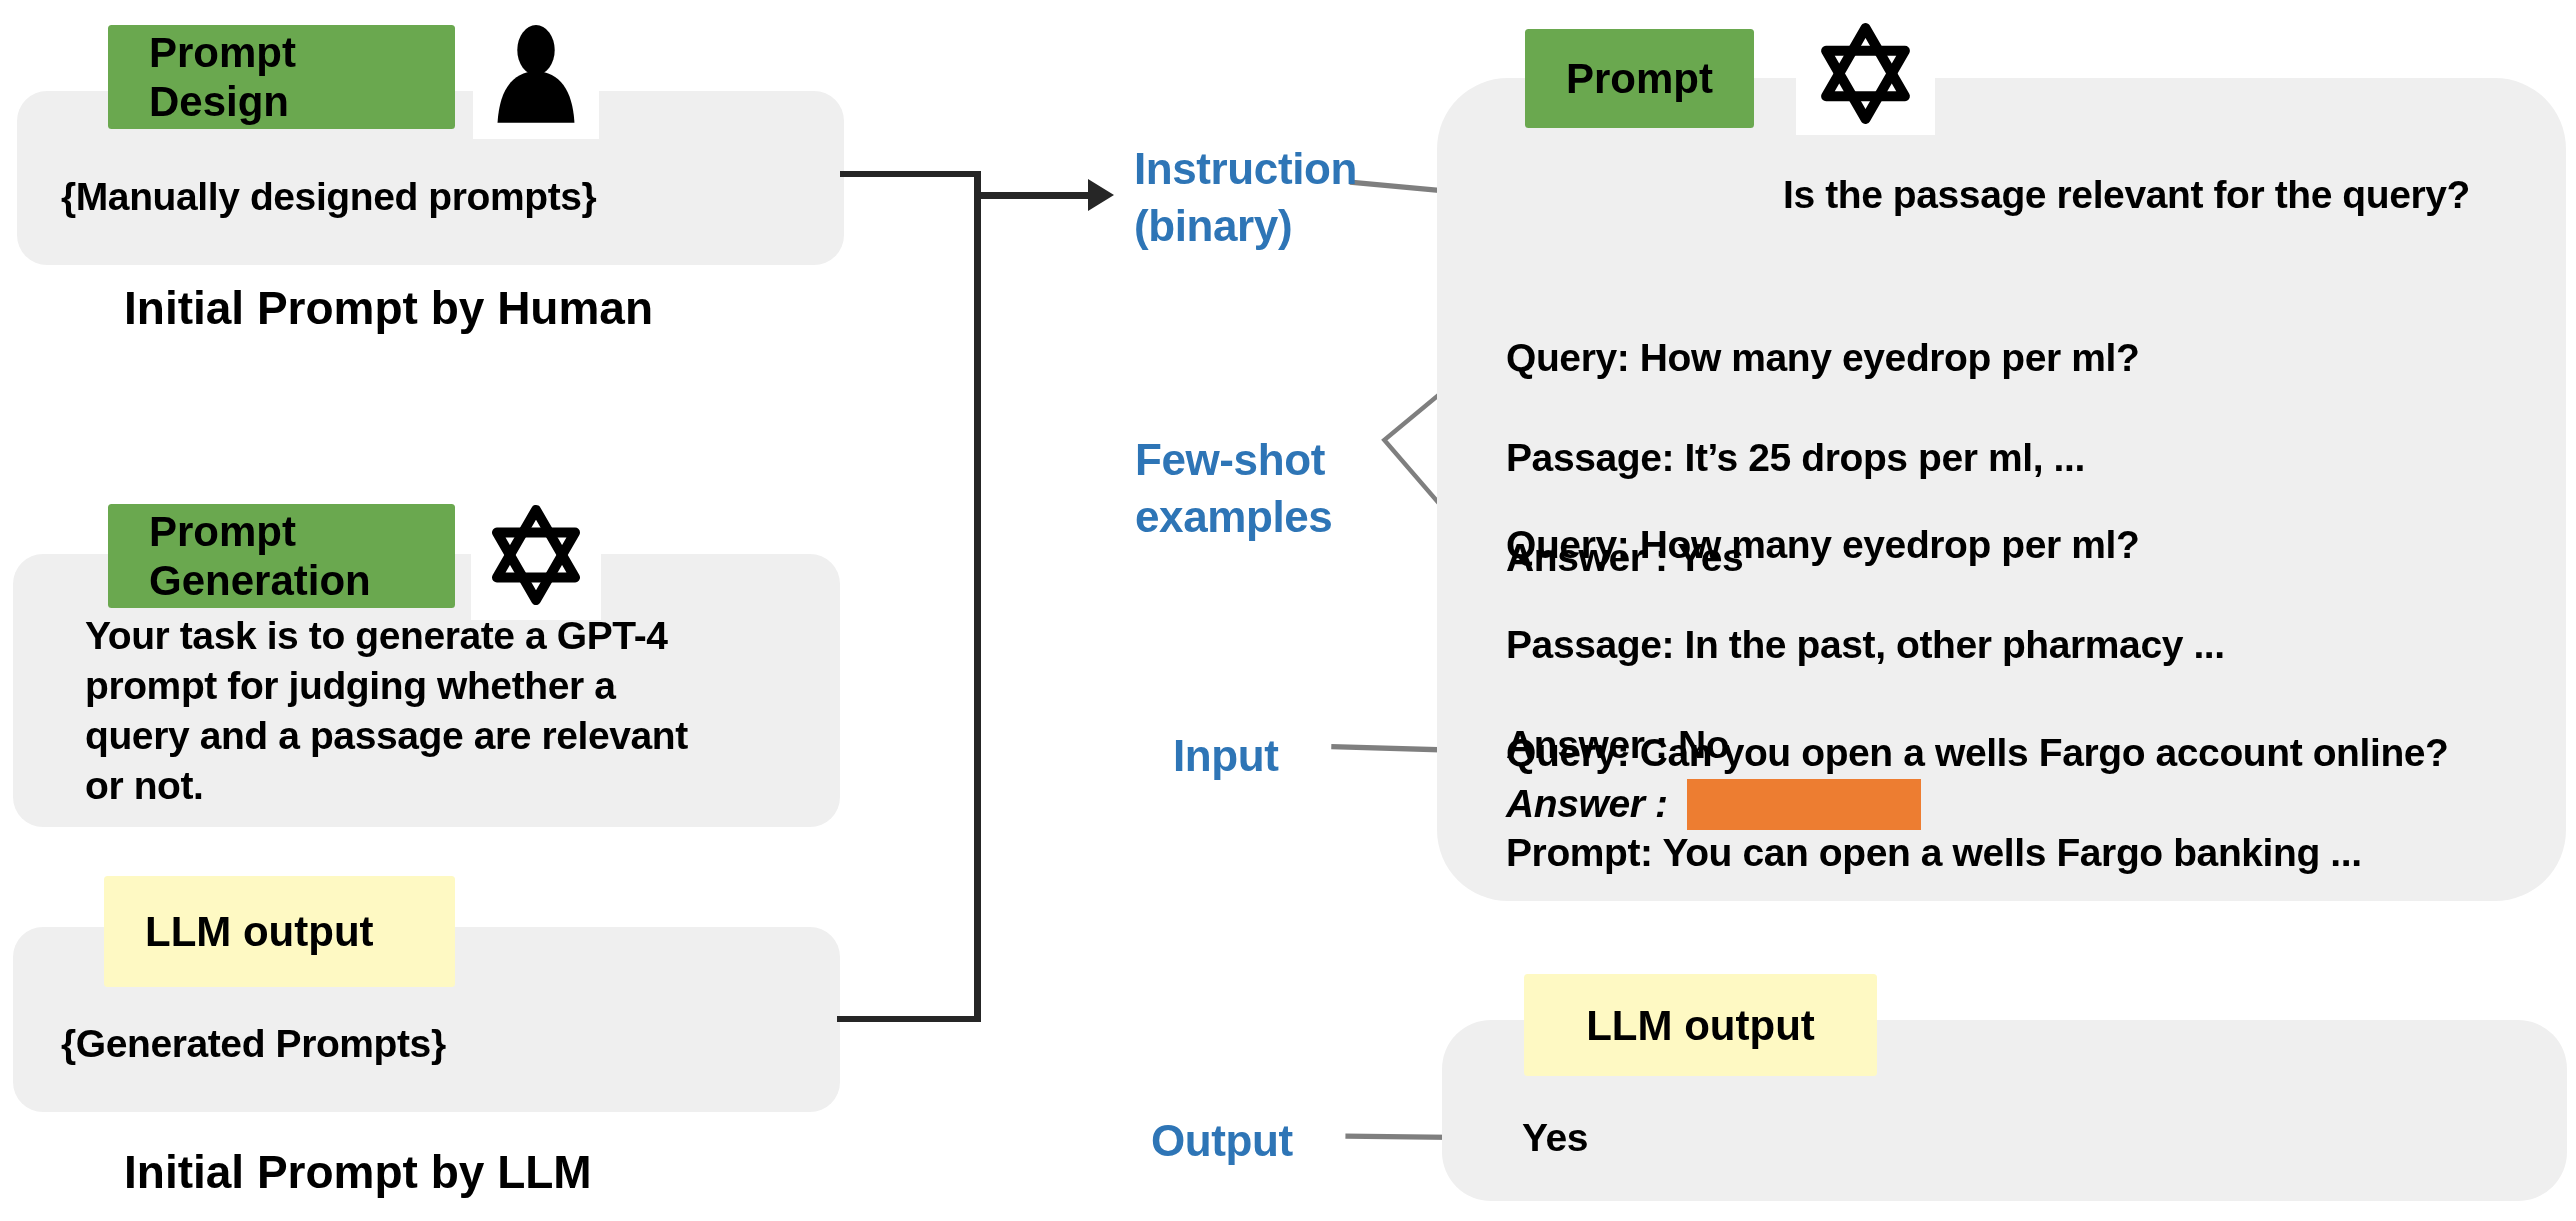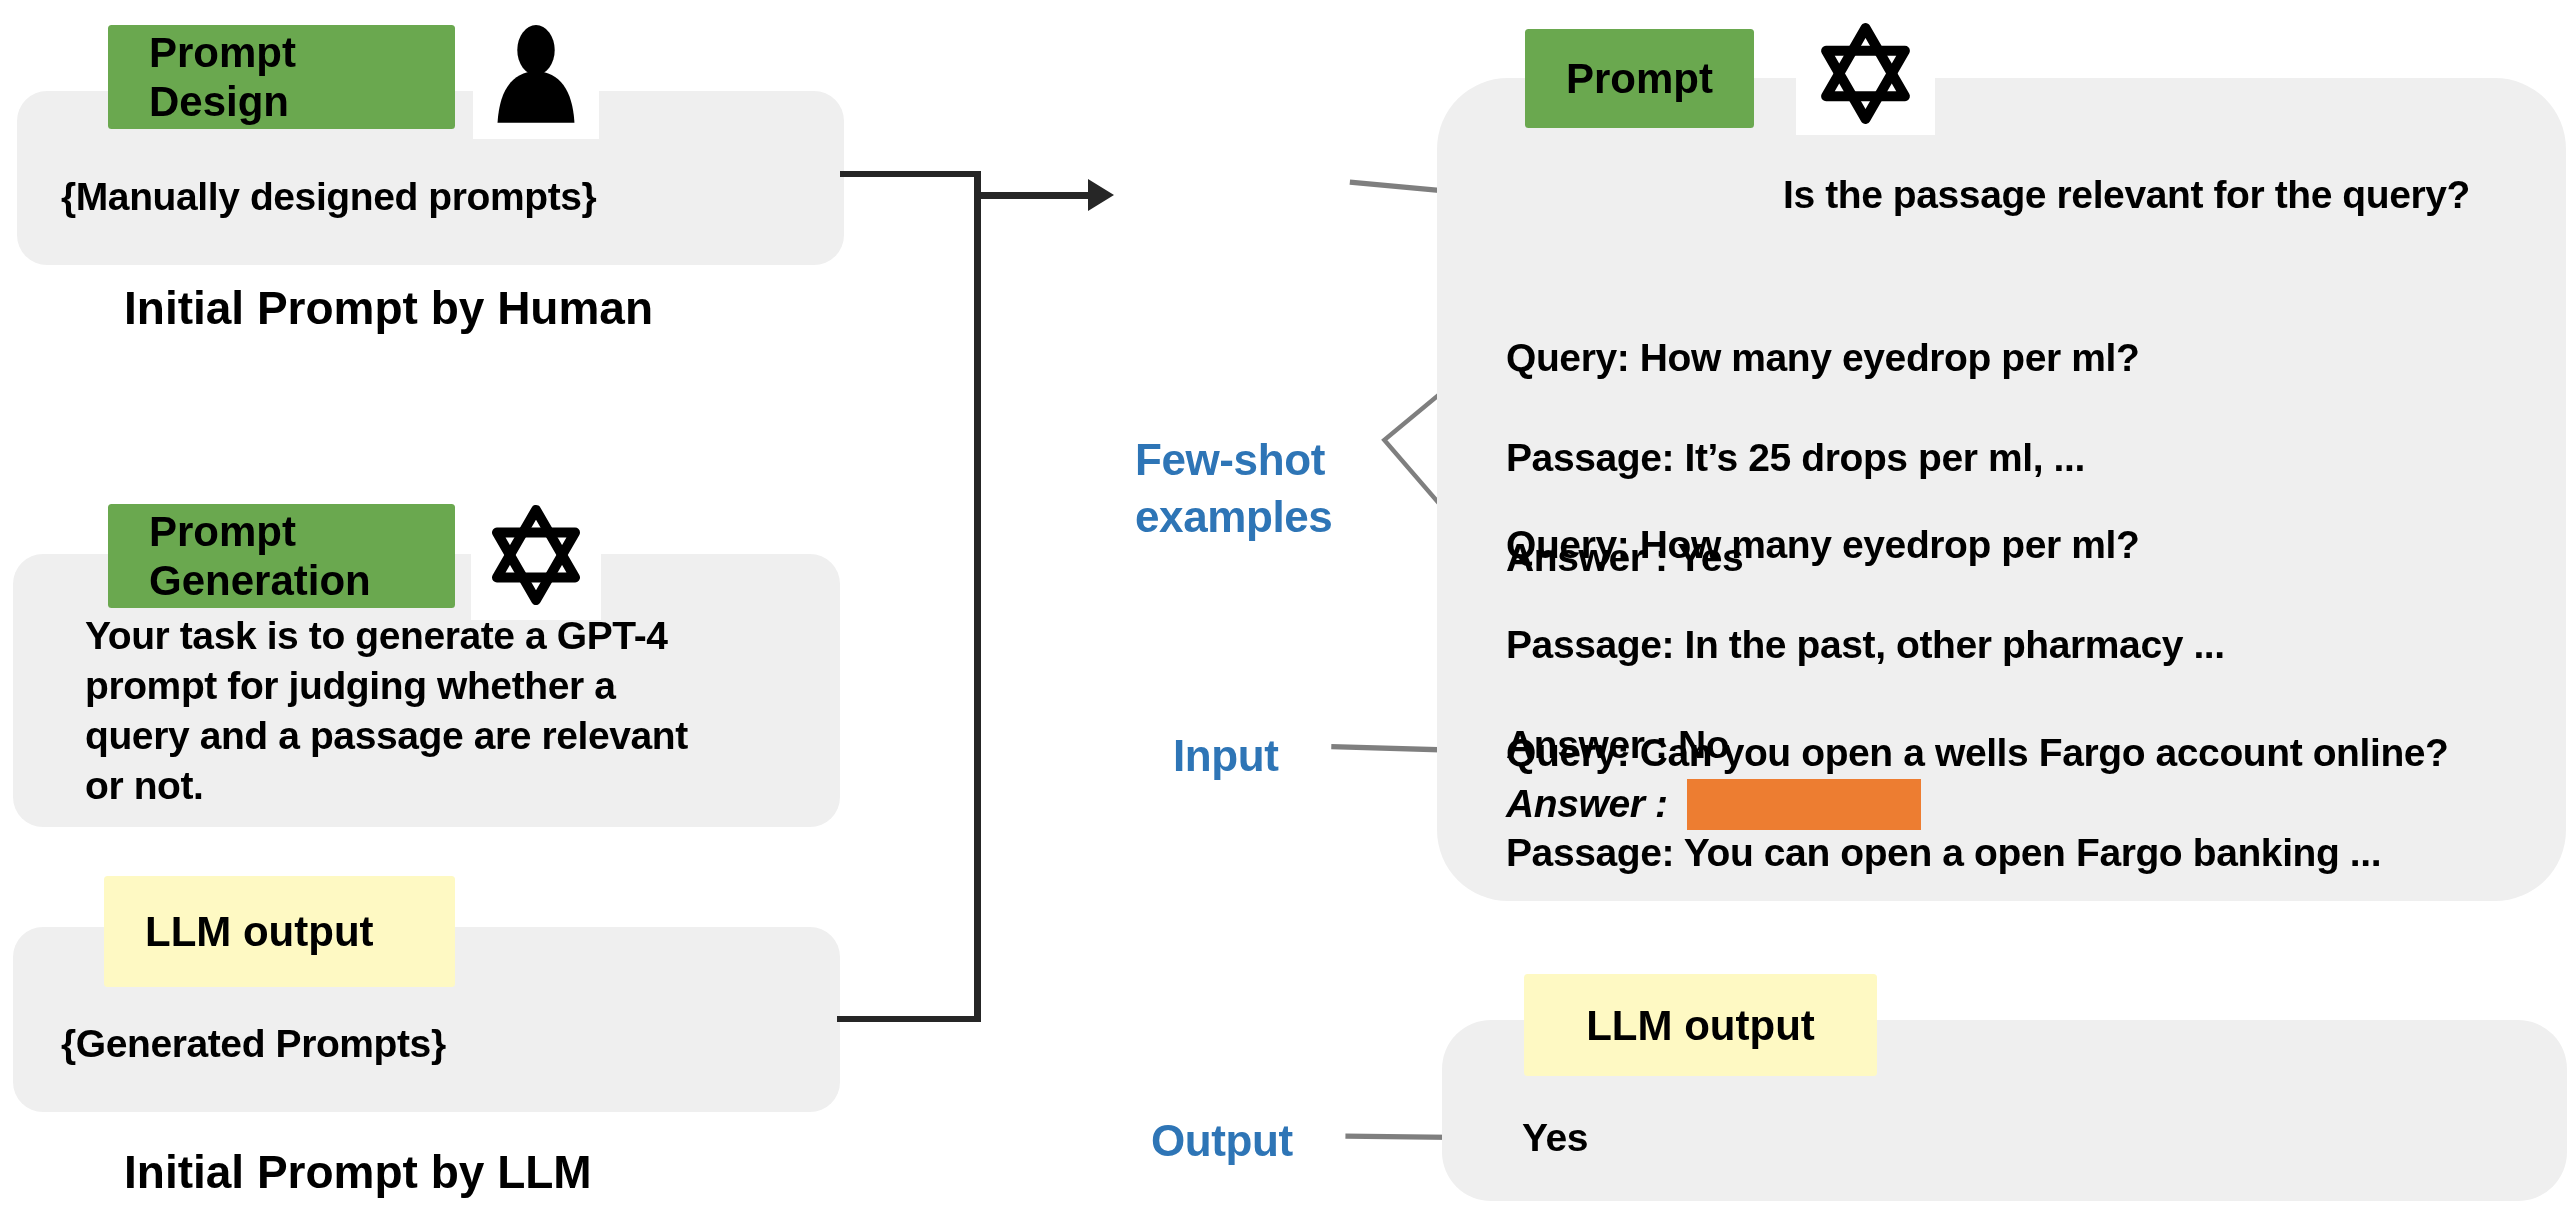--- a/index.html
+++ b/index.html
@@ -88,20 +88,22 @@
   <div class="blackline" style="left:977px; top:192px; width:111px; height:7px;"></div>
   <div class="arrowhead" style="left:1088px; top:179px;"></div>
 
   <svg class="overlay" width="2576" height="1222" viewBox="0 0 2916 1383">
     <line x1="1528" y1="206" x2="1678" y2="220" stroke="#7F7F7F" stroke-width="6"></line>
     <polyline points="1678,406 1567,498 1675,623" fill="none" stroke="#7F7F7F" stroke-width="5"></polyline>
     <line x1="1507" y1="845" x2="1678" y2="850" stroke="#7F7F7F" stroke-width="6"></line>
     <line x1="1523" y1="1286" x2="1691" y2="1288" stroke="#7F7F7F" stroke-width="6"></line>
   </svg>
 
+  <div class="blue-label" style="left:1134px; top:140px;">Instruction
+(binary)</div>
   <div class="blue-label" style="left:1135px; top:383px;margin-top:48px;">Few-shot
 examples</div>
   <div class="blue-label" style="left:1173px; top:727px;">Input</div>
   <div class="blue-label" style="left:1151px; top:1112px;">Output</div>
 
   <div class="gbox bigr" style="left:1437px; top:78px; width:1129px; height:823px;"></div>
   <div class="tag green centered" style="left:1525px; top:29px; width:229px; height:99px;">Prompt</div>
   <div class="plate" style="left:1796px; top:12.4px; width:139px; height:123px;">
     <span style="display:block;width:111px;height:111px;">
       <svg viewBox="0 0 100 100" width="111" height="111">
@@ -122,21 +124,21 @@
   </div>
 
   <div class="body-text" style="left:1506px; top:470px; width:1042px;">
     <div>Query: How many eyedrop per ml?</div>
     <div>Passage: In the past, other pharmacy ...</div>
     <div>Answer : No</div>
   </div>
 
   <div class="body-text" style="left:1506px; top:678px; width:1051px;">
     <div>Query: Can you open a wells Fargo account online?</div>
-    <div>Passage: You can open a open Fargo banking ...</div>
+    <div>Prompt: You can open a wells Fargo banking ...</div>
   </div>
   <div class="answer-row" style="left:1506px; top:778px; height:52px;">
     <span>Answer :</span>
     <span class="answer-blank"></span>
   </div>
 
   <div class="gbox medr" style="left:1442px; top:1020px; width:1125px; height:181px;"></div>
   <div class="tag orange centered" style="left:1524px; top:974px; width:353px; height:102px;">LLM output</div>
   <div class="body-text" style="left:1522px; top:1115px; width:353px; line-height:46px;">Yes</div>
 

